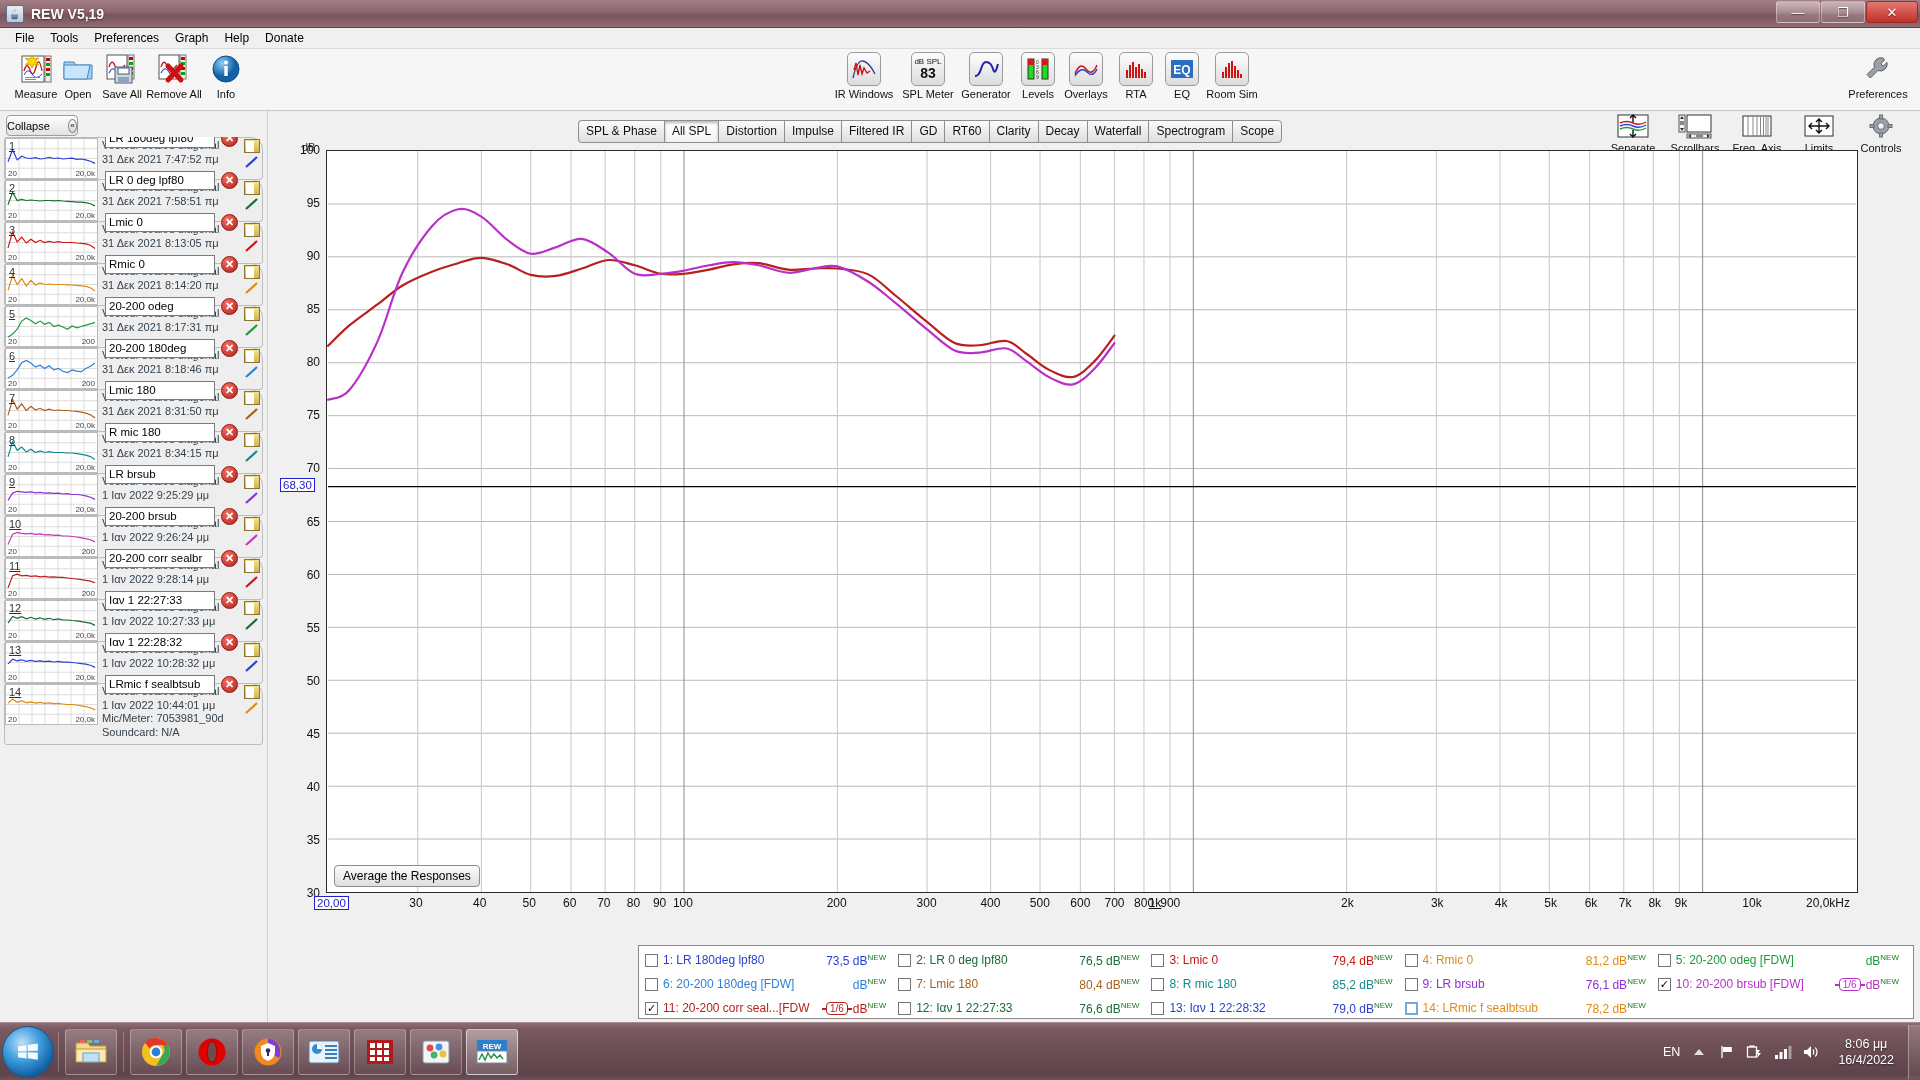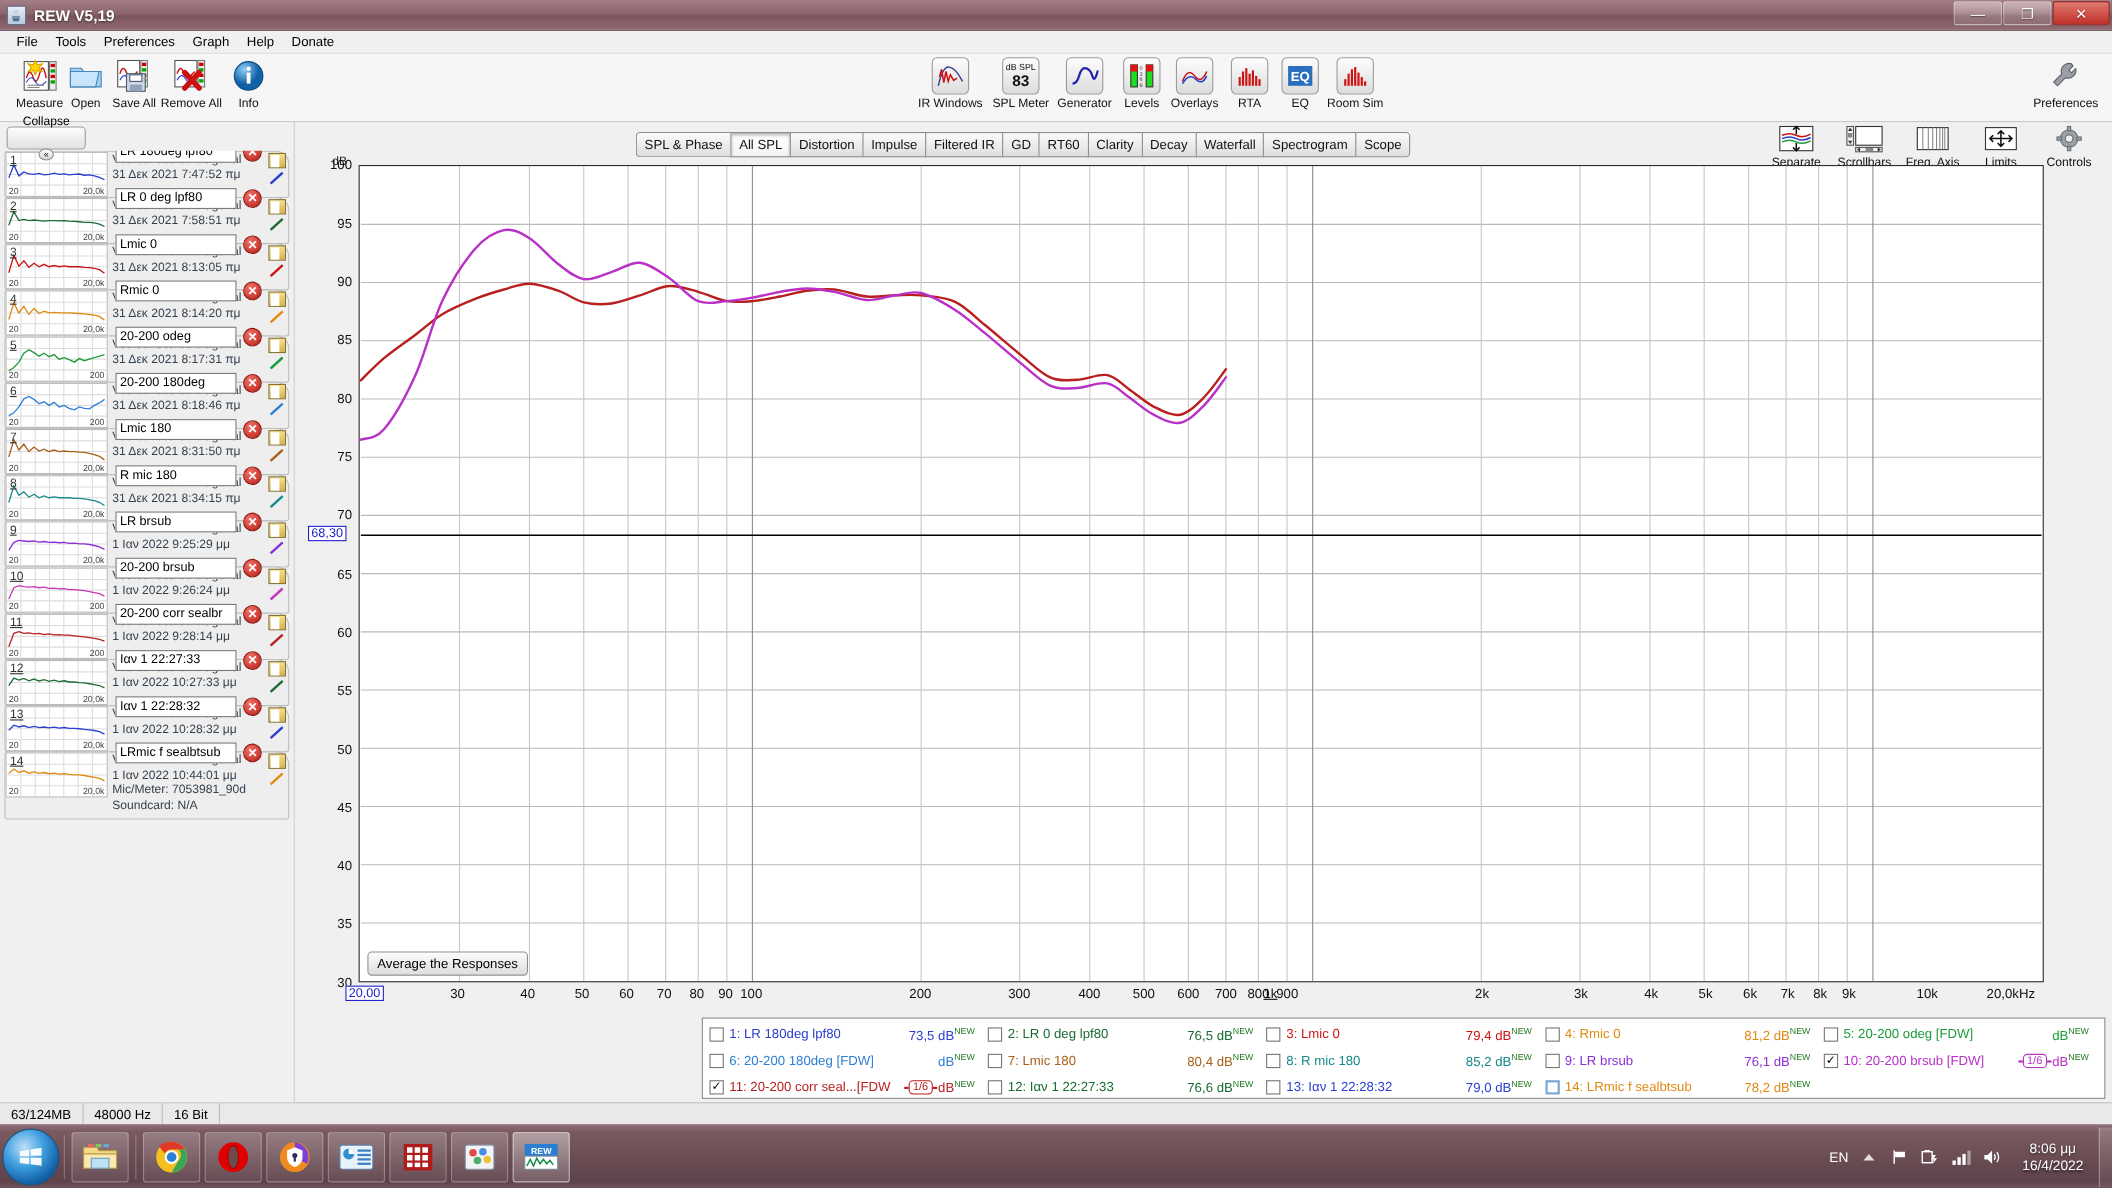--- a/index.html
+++ b/index.html
@@ -78,21 +78,20 @@
   #left-panel {
     width:268px; min-width:268px; background:#f0f0f0; position:relative;
     border-right:1px solid #cfcfcf;
     display:flex; flex-direction:column;
   }
   #collapse-btn {
     position:absolute; left:6px; top:4px; width:72px;height:21px;
     background:linear-gradient(#fdfdfd,#e2e2e2); border:1px solid #9d9d9d;border-radius:4px;
     font-size:11px; display:flex;align-items:center;justify-content:center;gap:18px;
     z-index:5;
-    flex-direction:column;
   }
   #collapse-btn .chev {
     width:14px;height:14px;border-radius:50%;border:1px solid #8a8a8a;
     background:linear-gradient(#fff,#d6d6d6); font-size:8px;
     display:flex;align-items:center;justify-content:center;
   }
   #meas-list { margin-top:26px; flex:1; position:relative; overflow:hidden; }
   .meas-row {
     position:relative; height:43px; margin:0 4px -1px 4px;
     background:#eeeeee; border:1px solid #bdbdbd; border-radius:3px 12px 3px 3px;
@@ -1240,25 +1239,20 @@
       <span class="lg-right">
 
         <span class="lg-db" style="color:#e08a12;">78,2 dB<sup>NEW</sup></span>
       </span>
           </div>
           <div class="lg-item"></div>
         </div>
     </div>
   </div>
 
-  <div id="status-bar">
-    <div class="cell">63/124MB</div>
-    <div class="cell">48000 Hz</div>
-    <div class="cell">16 Bit</div>
-  </div>
 </div>
 
 <div id="taskbar">
   <div id="start-orb">
     <svg width="26" height="26" viewBox="0 0 26 26">
       <g fill="#fff" opacity=".95">
         <path d="M3 7.5l8.5-1.3v6H3z"></path>
           <path d="M12.8 6l10-1.5v7.2h-10z"></path>
         <path d="M3 13.5h8.5v6L3 18.2z"></path>
           <path d="M12.8 13.5h10v7.3l-10-1.5z"></path>

